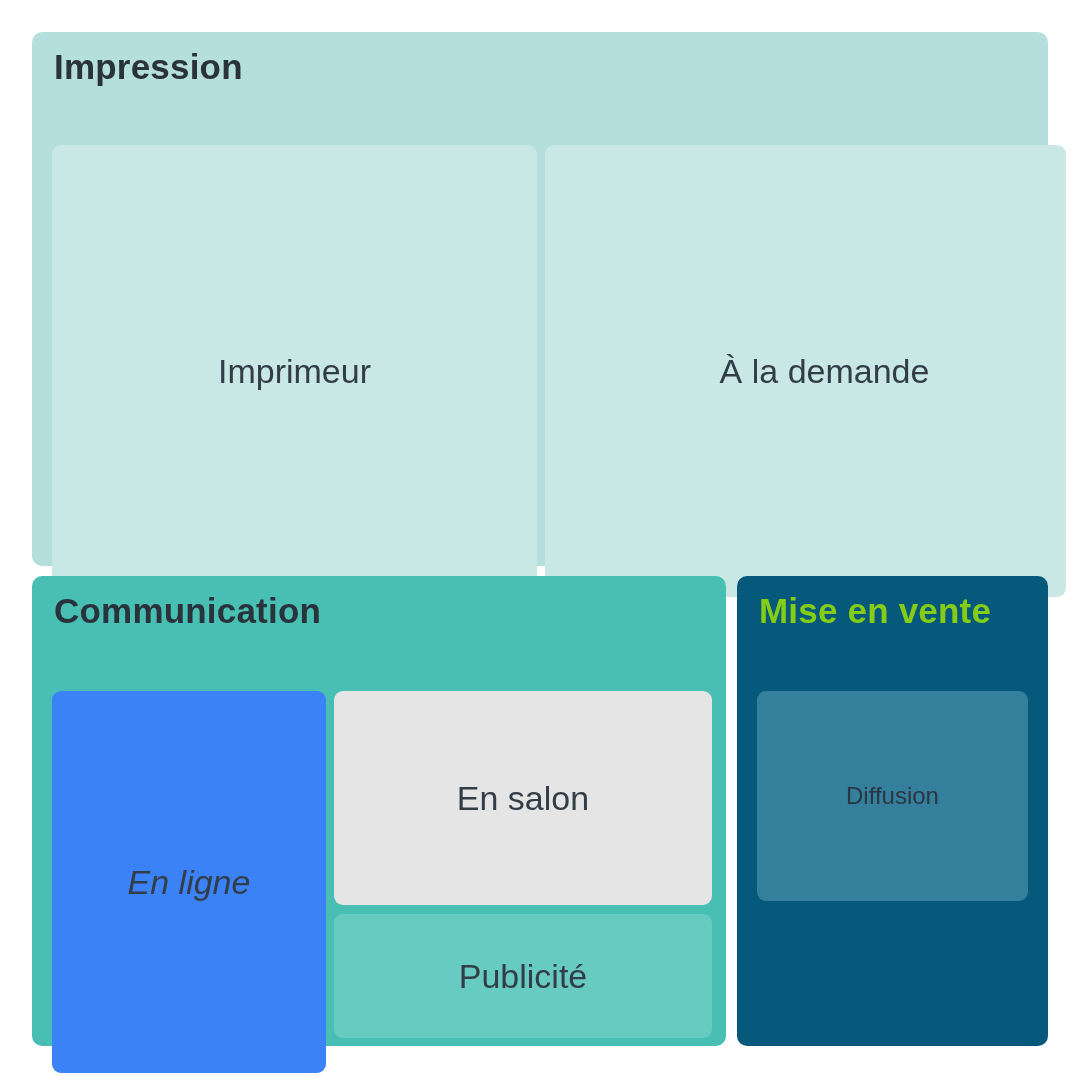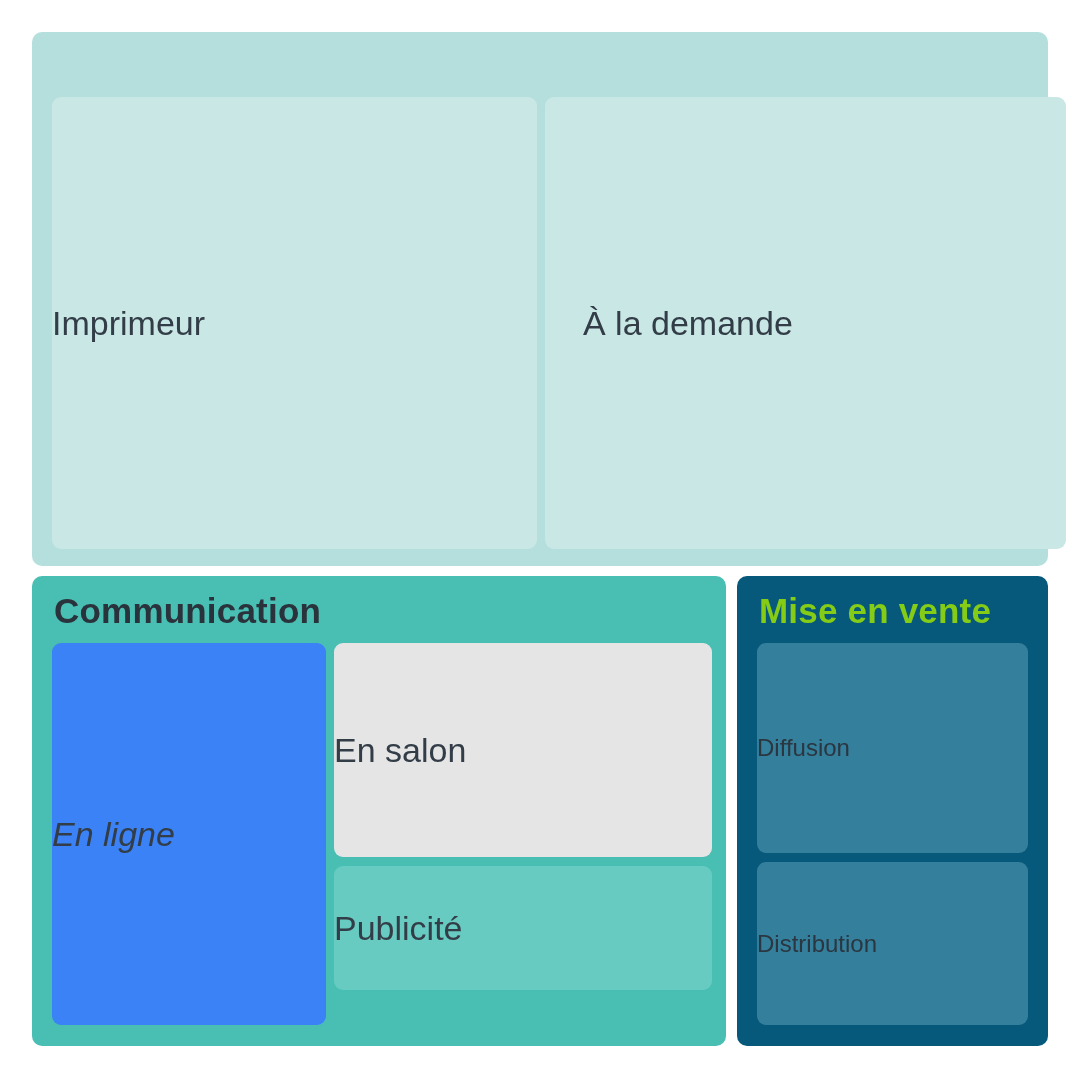--- a/index.html
+++ b/index.html
@@ -27,20 +27,22 @@
     font-weight: 700;
     letter-spacing: 0.2px;
     color: #2a323b;
     white-space: nowrap;
   }
   .tile {
     position: absolute;
     border-radius: 9px;
     display: flex;
     align-items: center;
+    justify-content: center;
+    margin-top: 48px;
   }
   .tile-label {
     font-size: 34px;
     font-weight: 400;
     color: #333d47;
     white-space: nowrap;
   }
   
   #sec-impression { left: 32px; top: 32px; width: 1016px; height: 534px; background: #b5dfdc; }
   #tile-imprimeur   { left: 20px;  top: 65px; width: 485px; height: 452px; background: #c9e8e5; }
@@ -58,20 +60,21 @@
   #tile-diffusion    { left: 20px; top: 67px;  width: 271px; height: 210px; background: #337f9c; }
   #tile-distribution { left: 20px; top: 286px; width: 271px; height: 163px; background: #337f9c; }
   #sec-mise-en-vente .tile-label { color: #2b3640; font-size: 24px; }
 </style>
 </head>
 <body>
 
 <div class="canvas">
 
   <div class="section" id="sec-impression">
+    <div class="section-title">Impression</div>
     <div class="tile" id="tile-imprimeur">
       <span class="tile-label">Imprimeur</span>
     </div>
     <div class="tile" id="tile-a-la-demande">
       <span class="tile-label">À la demande</span>
     </div>
   </div>
 
   <div class="section" id="sec-communication">
     <div class="section-title">Communication</div>
@@ -84,18 +87,15 @@
     <div class="tile" id="tile-publicite">
       <span class="tile-label">Publicité</span>
     </div>
   </div>
 
   <div class="section" id="sec-mise-en-vente">
     <div class="section-title">Mise en vente</div>
     <div class="tile" id="tile-diffusion">
       <span class="tile-label">Diffusion</span>
     </div>
-    <div class="tile" id="tile-distribution">
-      <span class="tile-label">Distribution</span>
-    </div>
   </div>
 
 </div>
 
 </body></html>

